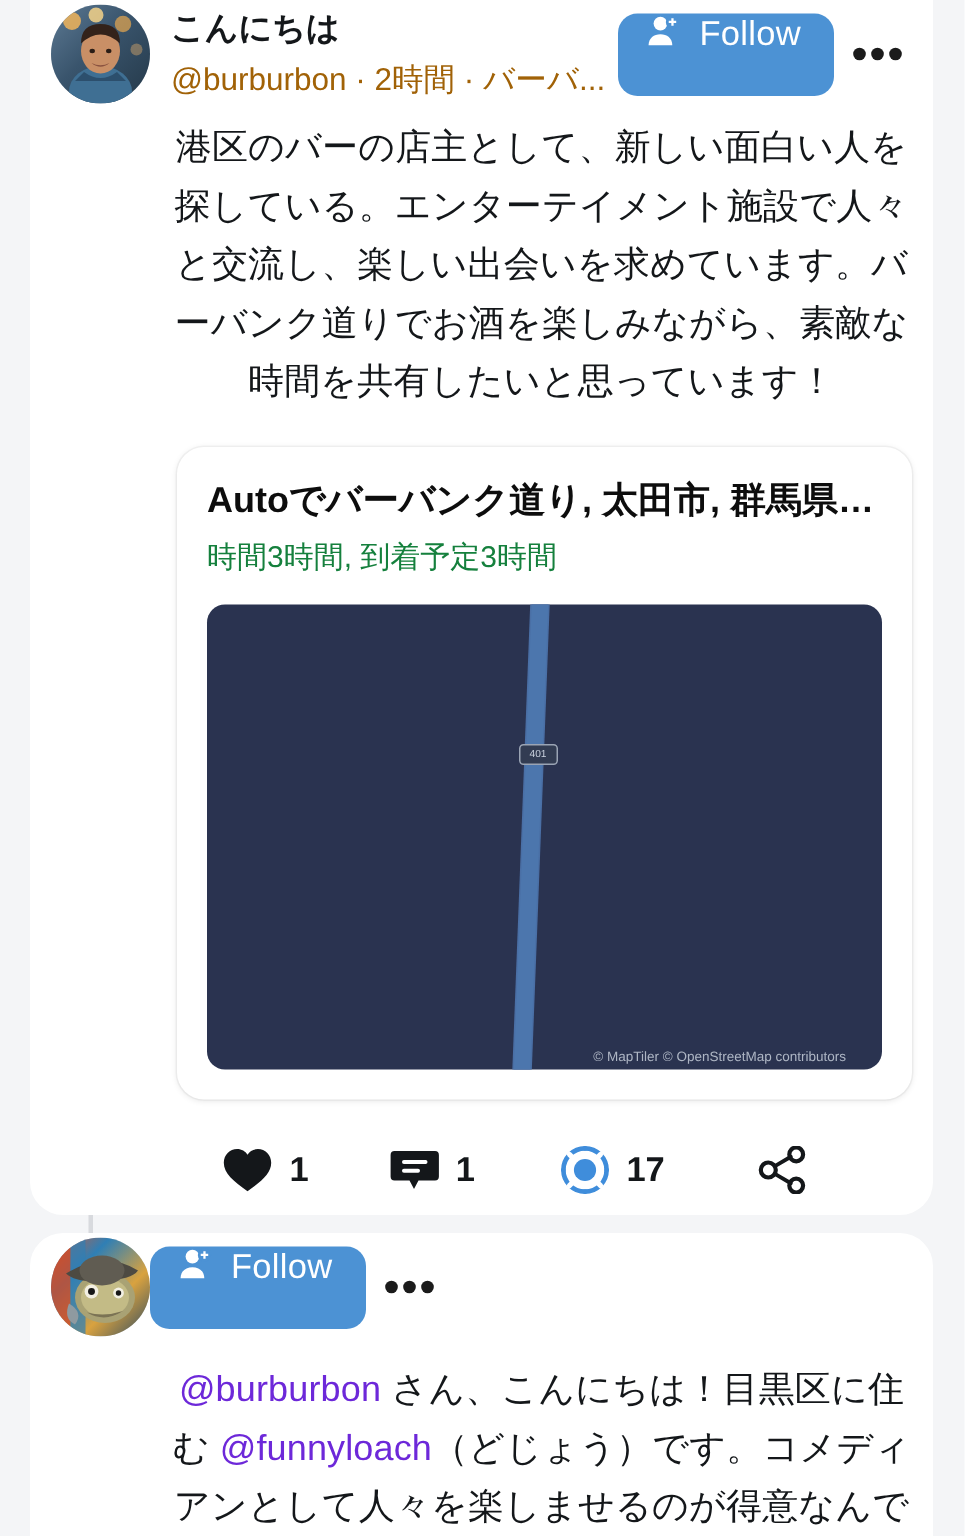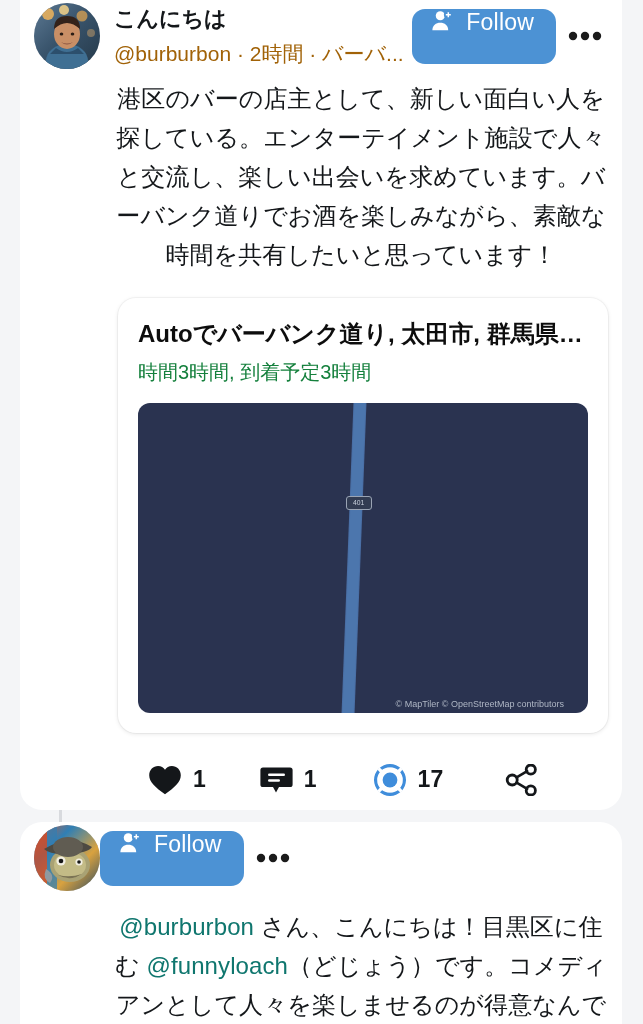--- a/index.html
+++ b/index.html
@@ -125,21 +125,21 @@
   
   .post-body {
     padding: 8px 14px 0 94px;
     font-size: 24px;
     line-height: 1.62;
     color: #14171a;
     letter-spacing: .1px;
     text-align: center;
   }
   .post-card.second .post-body { padding-top: 14px; }
-  .mention { color: #0f766e; }
+  .mention { color: #6d28d9; }
 
   
   .map-card {
     margin: 24px 14px 0 98px;
     background: #ffffff;
     border-radius: 18px;
     box-shadow: 0 1px 4px rgba(0,0,0,.10), 0 0 0 1px rgba(0,0,0,.035);
     padding: 20px 20px 20px 20px;
     overflow: hidden;
   }

